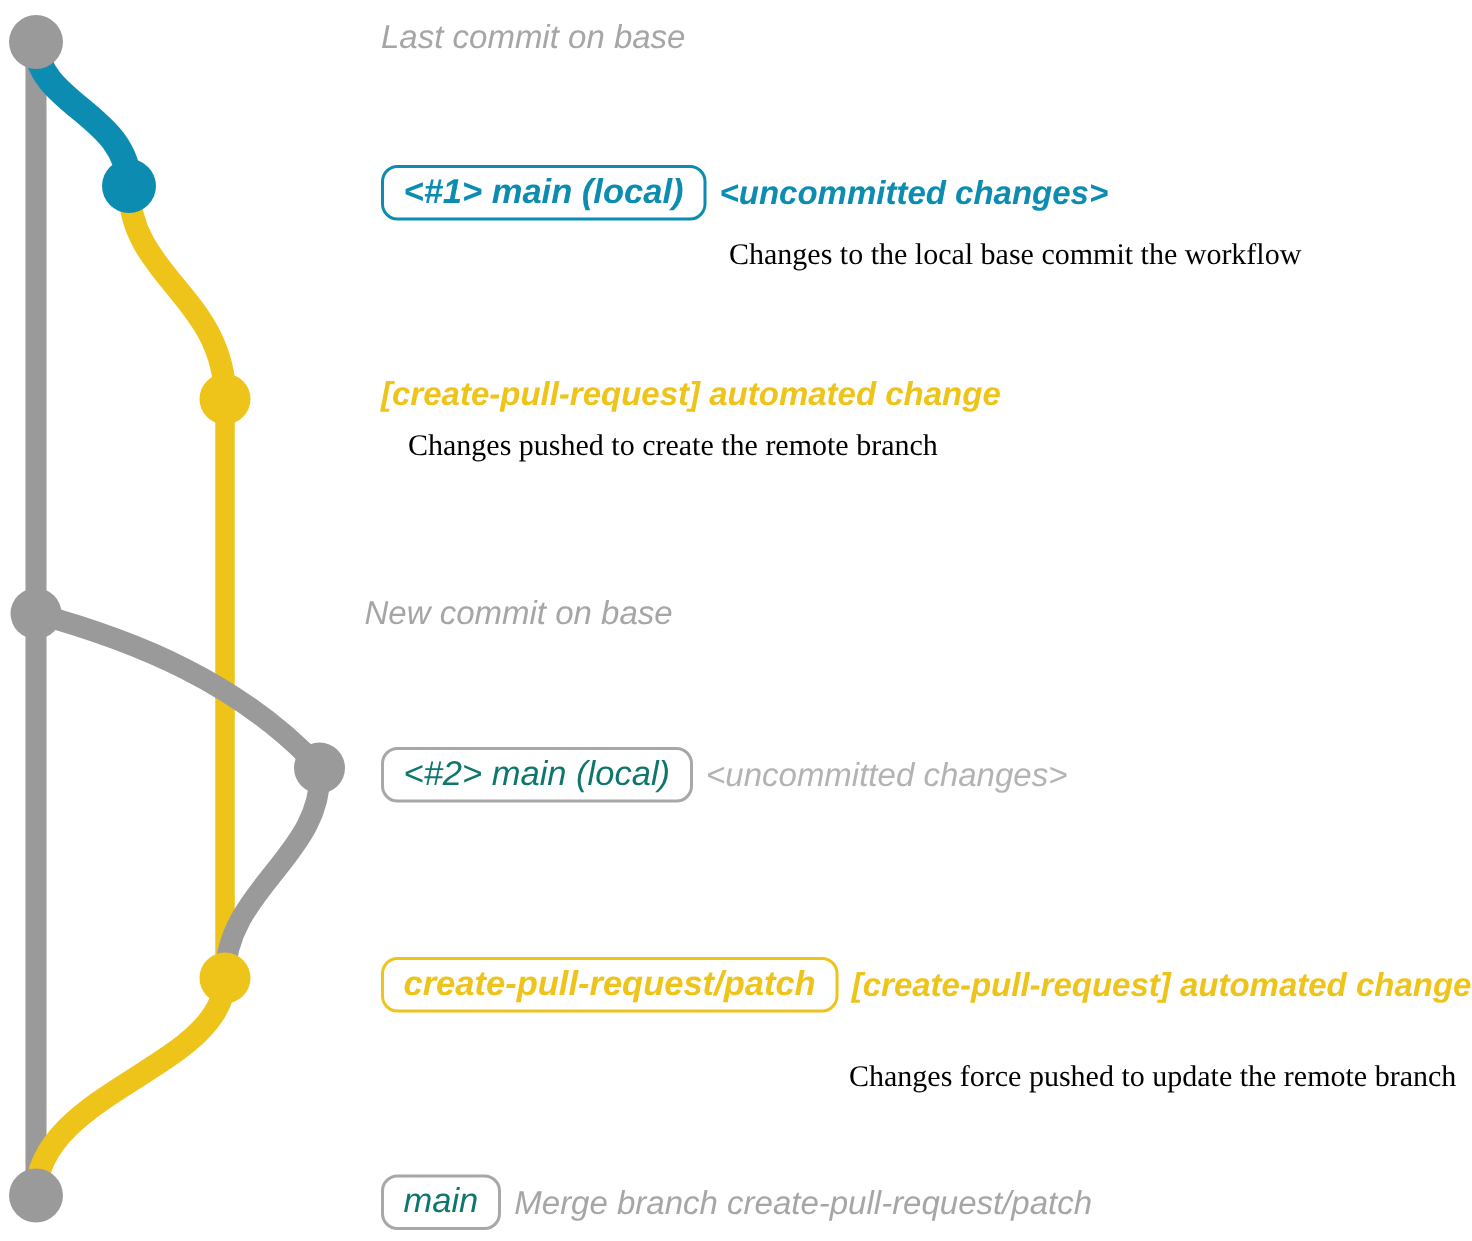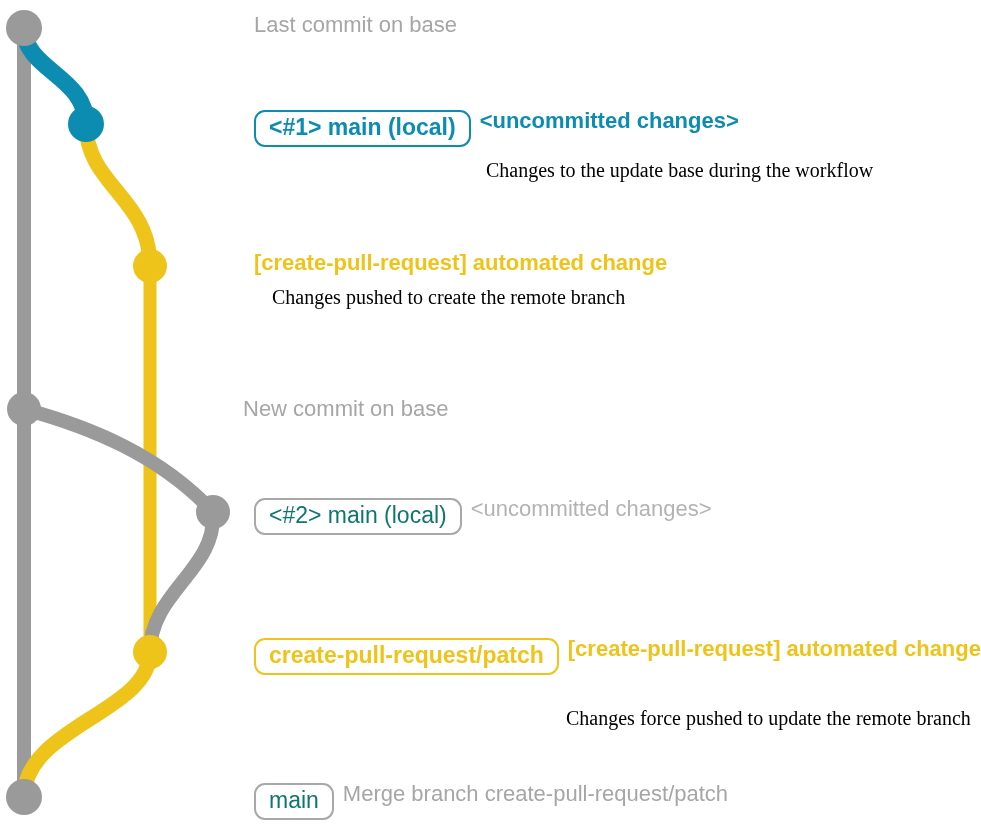--- a/index.html
+++ b/index.html
@@ -23,23 +23,24 @@
     height: 827px;
   }
   .row {
     position: absolute;
     display: flex;
     align-items: flex-start;
     flex-direction: column;
   }
   .row-line {
     display: flex;
-    align-items: flex-start;
+    align-items: center;
     gap: 9px;
     white-space: nowrap;
+    font-style: italic;
   }
   .tag {
     display: inline-block;
     border: 2px solid #4c1d95;
     border-radius: 11px;
     padding: 4px 13px 6px 13px;
     font-size: 23px;
     line-height: 1;
     color: #9a9a9a;
     font-family: "Liberation Sans", sans-serif;
@@ -101,21 +102,21 @@
     <div class="row" style="top: 14px; left: 254px;">
       <div class="row-line">
         <span class="headline gray-plain">Last commit on base</span>
       </div>
     </div>
     <div class="row" style="top: 110px; left: 254px;">
       <div class="row-line">
         <span class="tag blue">&lt;#1&gt; main (local)</span>
         <span class="headline blue">&lt;uncommitted changes&gt;</span>
       </div>
-      <div class="subline" style="margin-left: 232px;">Changes to the update base during the workflow</div>
+      <div class="subline" style="margin-left: 232px;">Changes to the local base commit the workflow</div>
     </div>
     <div class="row" style="top: 252px; left: 254px;">
       <div class="row-line">
         <span class="headline yellow">[create-pull-request] automated change</span>
       </div>
       <div class="subline" style="margin-left: 18px;">Changes pushed to create the remote branch</div>
     </div>
     <div class="row" style="top: 398px; left: 243px;">
       <div class="row-line">
         <span class="headline gray-plain">New commit on base</span>

